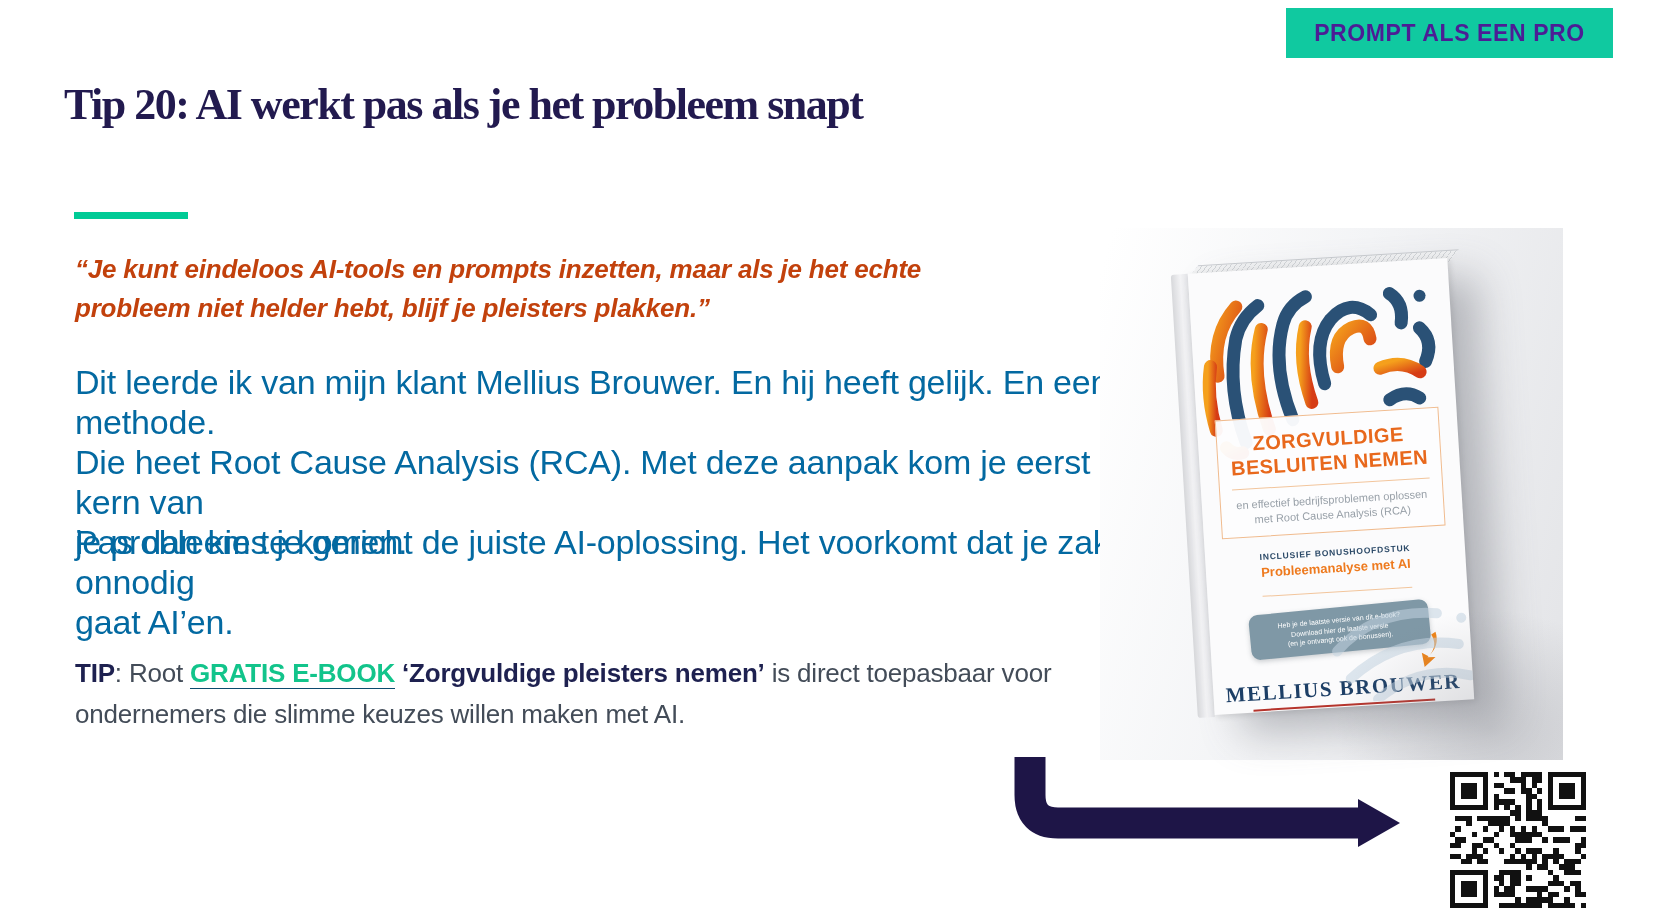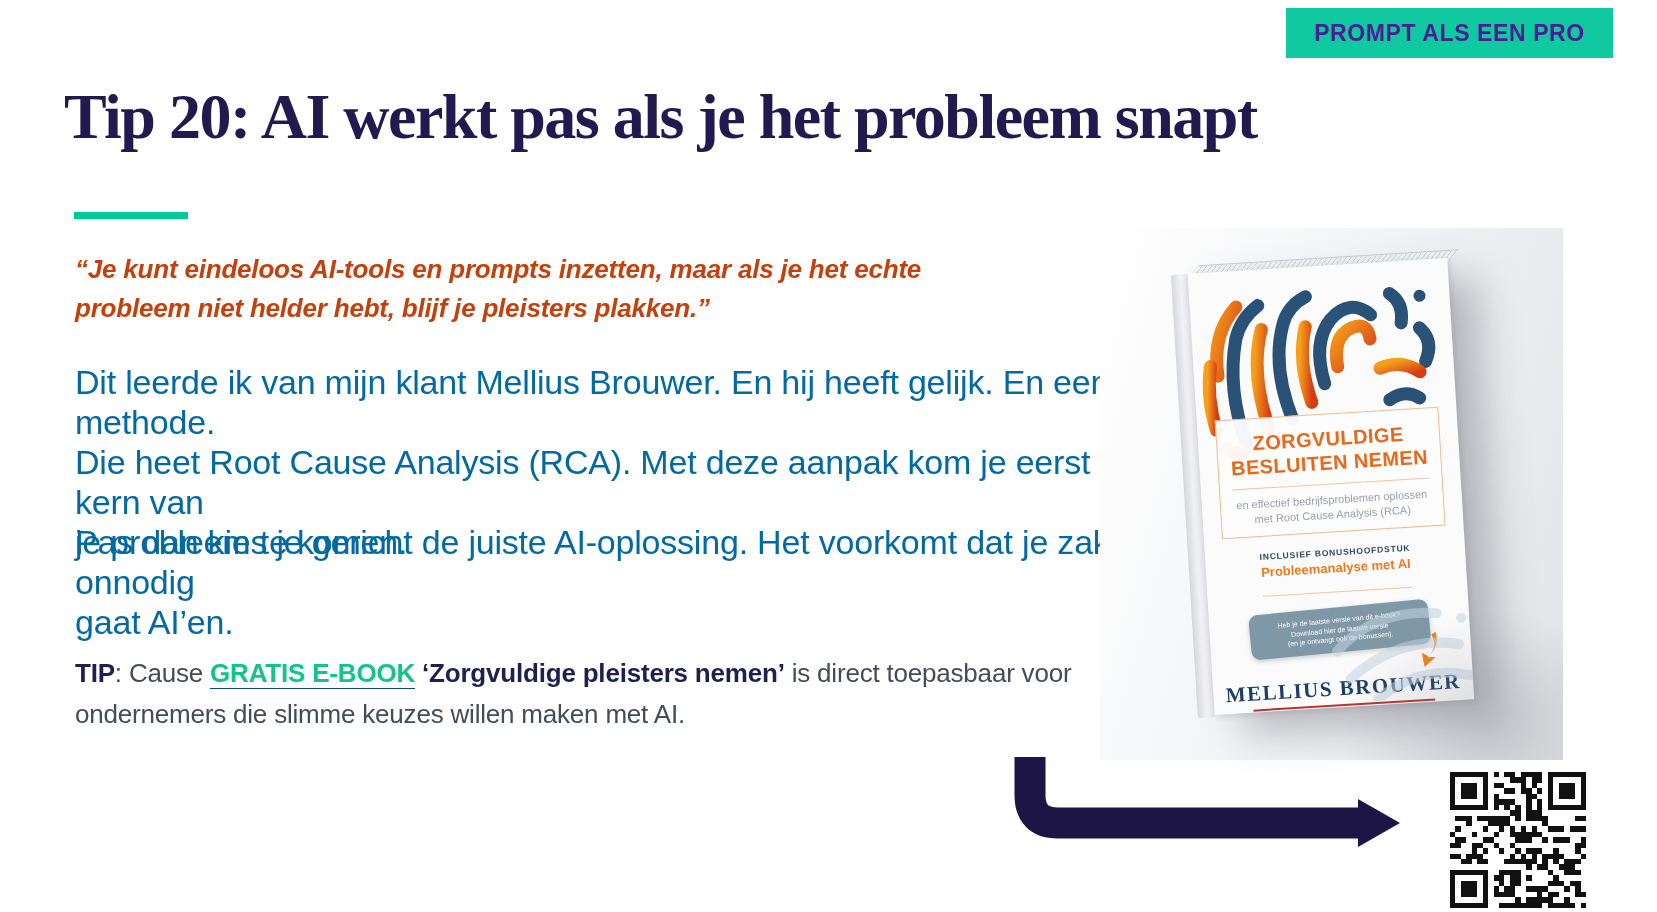--- a/index.html
+++ b/index.html
@@ -12,21 +12,21 @@
   .badge{
     position:absolute;left:1286px;top:8px;width:327px;height:50px;
     background:#10c9a0;color:#4c1d95;
     display:flex;align-items:center;justify-content:center;
     font-weight:bold;font-size:23px;letter-spacing:.6px;
   }
   
   h1.title{
     position:absolute;left:64px;top:80px;margin:0;width:1500px;
     font-family:"Liberation Serif",serif;font-weight:700;
-    font-size:64px;letter-spacing:-1.5px;color:#221a4f;line-height:1.15;
+    font-size:44px;letter-spacing:-1.5px;color:#221a4f;line-height:1.15;
   }
   .accent-bar{
     position:absolute;left:74px;top:212px;width:114px;height:7px;background:#00cb96;
   }
   
   .quote{
     position:absolute;left:75px;top:250px;width:1080px;
     font-size:26px;line-height:39px;font-weight:bold;font-style:italic;
     color:#c2410c;white-space:pre-line;letter-spacing:-.2px;
   }
@@ -122,21 +122,21 @@
 
 <div class="quote">“Je kunt eindeloos AI-tools en prompts inzetten, maar als je het echte
 probleem niet helder hebt, blijf je pleisters plakken.”</div>
 
 <div class="para para-1">Dit leerde ik van mijn klant Mellius Brouwer. En hij heeft gelijk. En een methode.
 Die heet Root Cause Analysis (RCA). Met deze aanpak kom je eerst tot kern van
 je probleem te komen.</div>
 <div class="para para-2">Pas dan kies je gericht de juiste AI-oplossing. Het voorkomt dat je zaken onnodig
 gaat AI’en.</div>
 
-<div class="tip"><span class="bold-navy">TIP</span><span>: Cause </span><a class="ebook-link" href="#">GRATIS E-BOOK</a><span> </span><span class="bold-navy">‘Zorgvuldige pleisters nemen’</span><span> is direct toepasbaar voor ondernemers die slimme keuzes willen maken met AI.</span></div>
+<div class="tip"><span class="bold-navy">TIP</span><span>: Root </span><a class="ebook-link" href="#">GRATIS E-BOOK</a><span> </span><span class="bold-navy">‘Zorgvuldige pleisters nemen’</span><span> is direct toepasbaar voor ondernemers die slimme keuzes willen maken met AI.</span></div>
 
 <div class="photo">
   <div class="book">
     <div class="pages-top"></div>
     <div class="spine"></div>
     <div class="cover">
 
       <svg class="cover-art" width="246" height="190" viewBox="0 0 246 190" fill="none" stroke-linecap="round" stroke-width="13">
         <defs>
           <linearGradient id="og" x1="0" y1="0" x2="1" y2="1">

